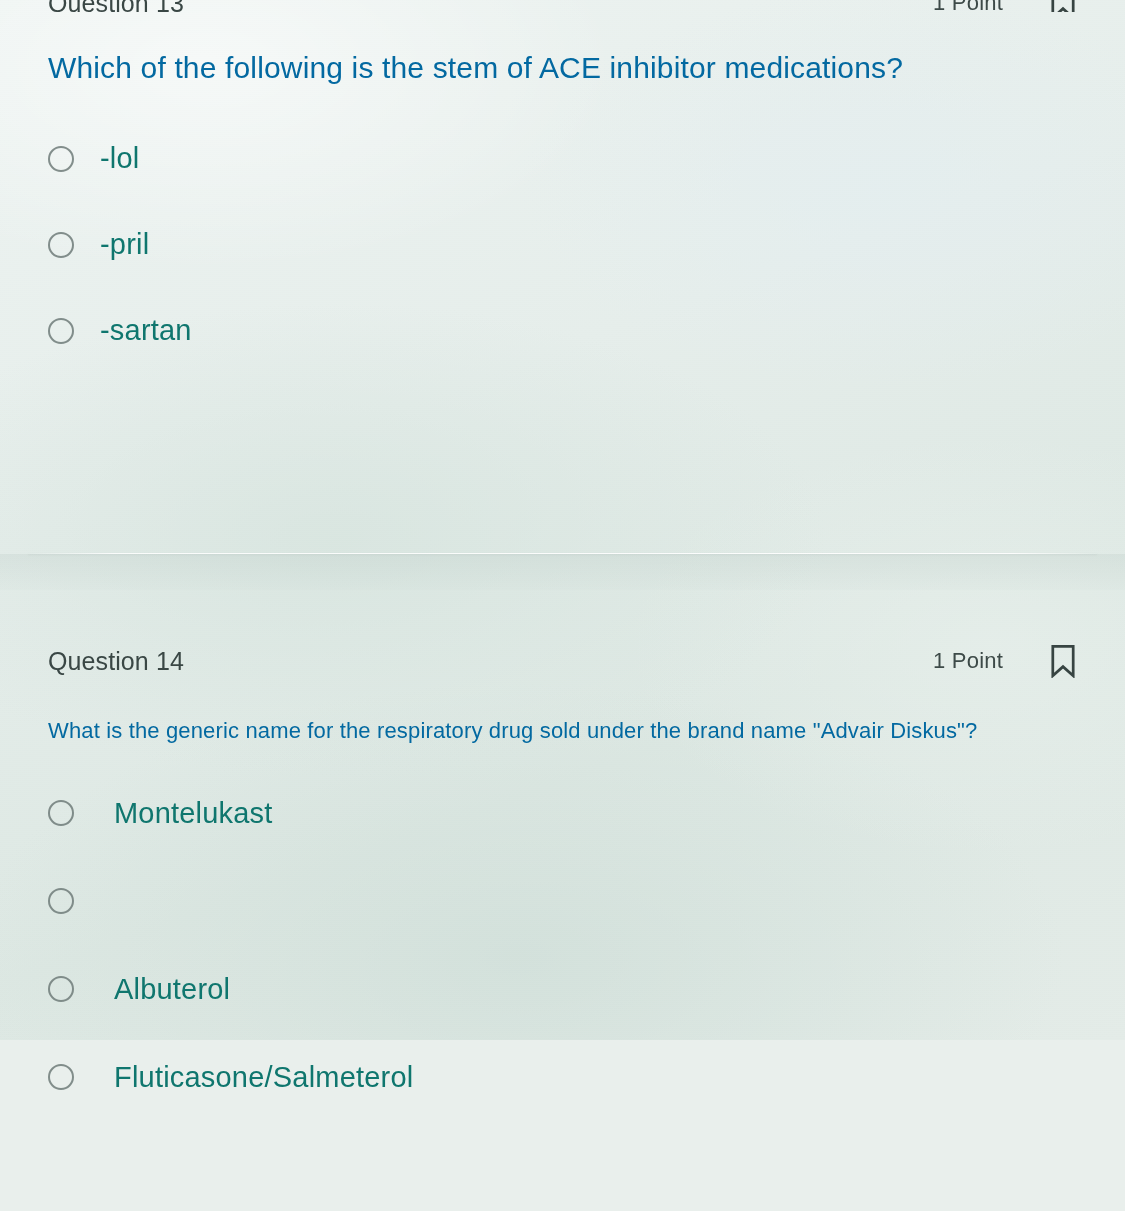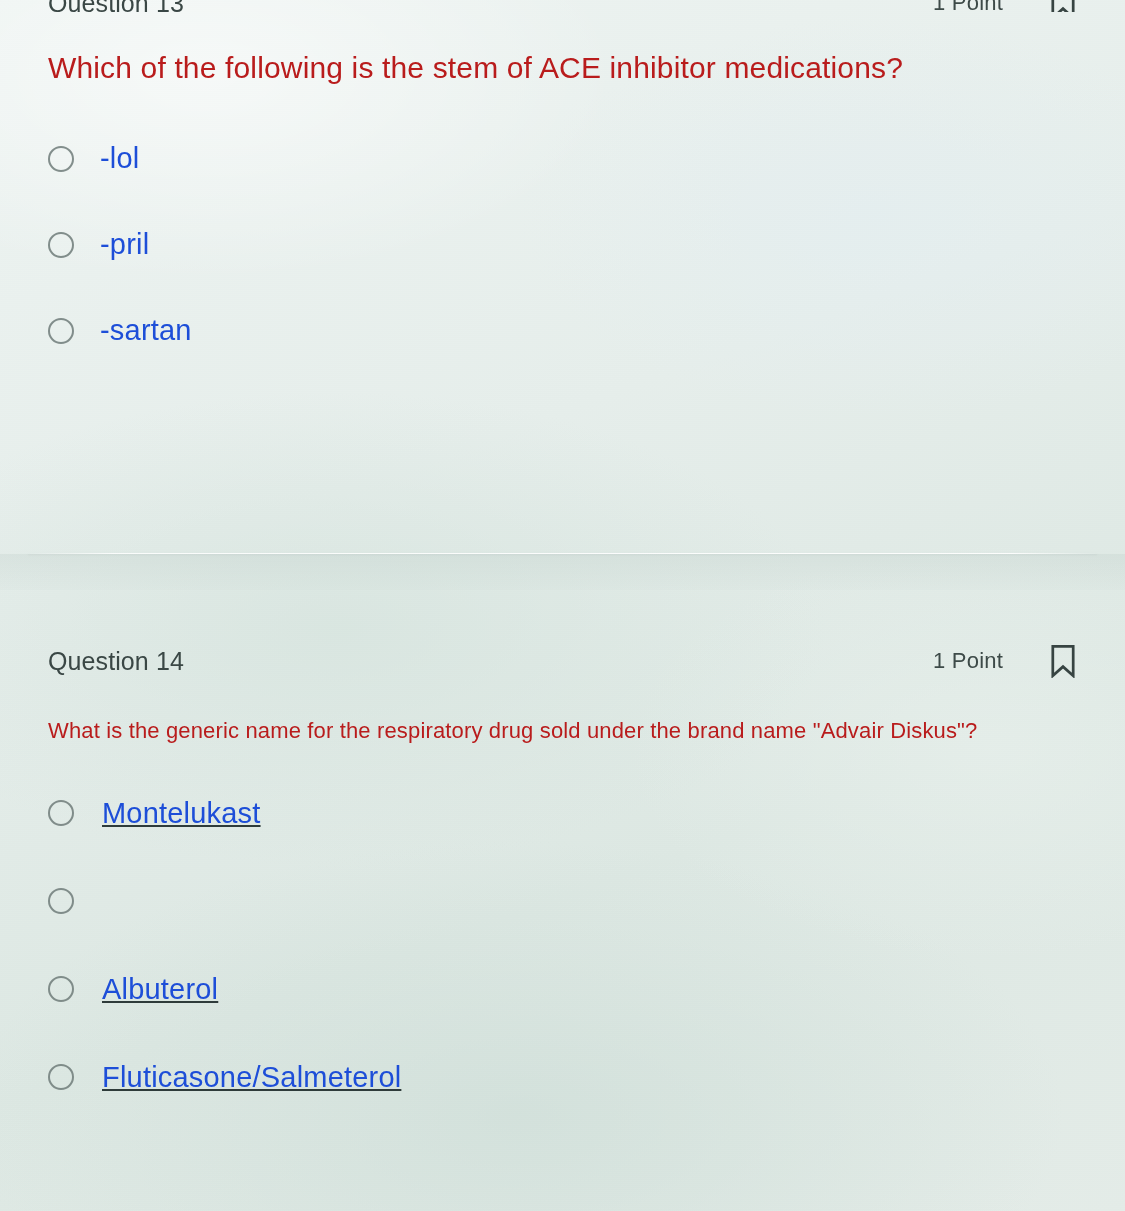--- a/index.html
+++ b/index.html
@@ -33,21 +33,21 @@
     inset: 0;
     opacity: 0.25;
     pointer-events: none;
     background-image:
       repeating-linear-gradient(0deg, rgba(255,255,255,0.03) 0 1px, rgba(0,0,0,0.015) 1px 2px),
       repeating-linear-gradient(90deg, rgba(255,255,255,0.025) 0 1px, rgba(0,0,0,0.012) 1px 2px);
   }
   .page {
     position: relative;
     width: 1125px;
-    height: 1211px;
+    height: 1040px;
   }
 
   
   .card {
     position: absolute;
     left: 0;
     right: 0;
     padding: 0 48px;
     box-sizing: border-box;
   }
@@ -107,21 +107,21 @@
   }
   .bookmark-icon {
     width: 28px;
     height: 34px;
     display: block;
   }
 
   .q-text {
     font-size: 30px;
     line-height: 1.45;
-    color: #b91c1c;
+    color: #0369a1;
     letter-spacing: 0.15px;
     margin: 0;
     font-weight: 500;
   }
 
   .options {
     margin-top: 26px;
   }
   .option {
     display: flex;
@@ -134,34 +134,33 @@
     width: 22px;
     height: 22px;
     border-radius: 50%;
     border: 2px solid #6e7b79;
     flex: 0 0 auto;
     background: transparent;
     opacity: 0.85;
   }
   .option-label {
     font-size: 29px;
-    color: #1d4ed8;
+    color: #0f766e;
     letter-spacing: 0.2px;
     text-align: center;
   }
 
   
   .card-bottom .q-text {
     font-size: 22px;
     line-height: 1.5;
   }
   .card-bottom .option {
     height: 88px;
-    gap: 28px;
-    text-decoration: underline;
+    gap: 40px;
   }
   .card-bottom .option-label {
     font-size: 29px;
   }
   .hdr-row {
     display: flex;
     align-items: center;
     justify-content: space-between;
     padding-top: 52px;
     padding-bottom: 10px;

